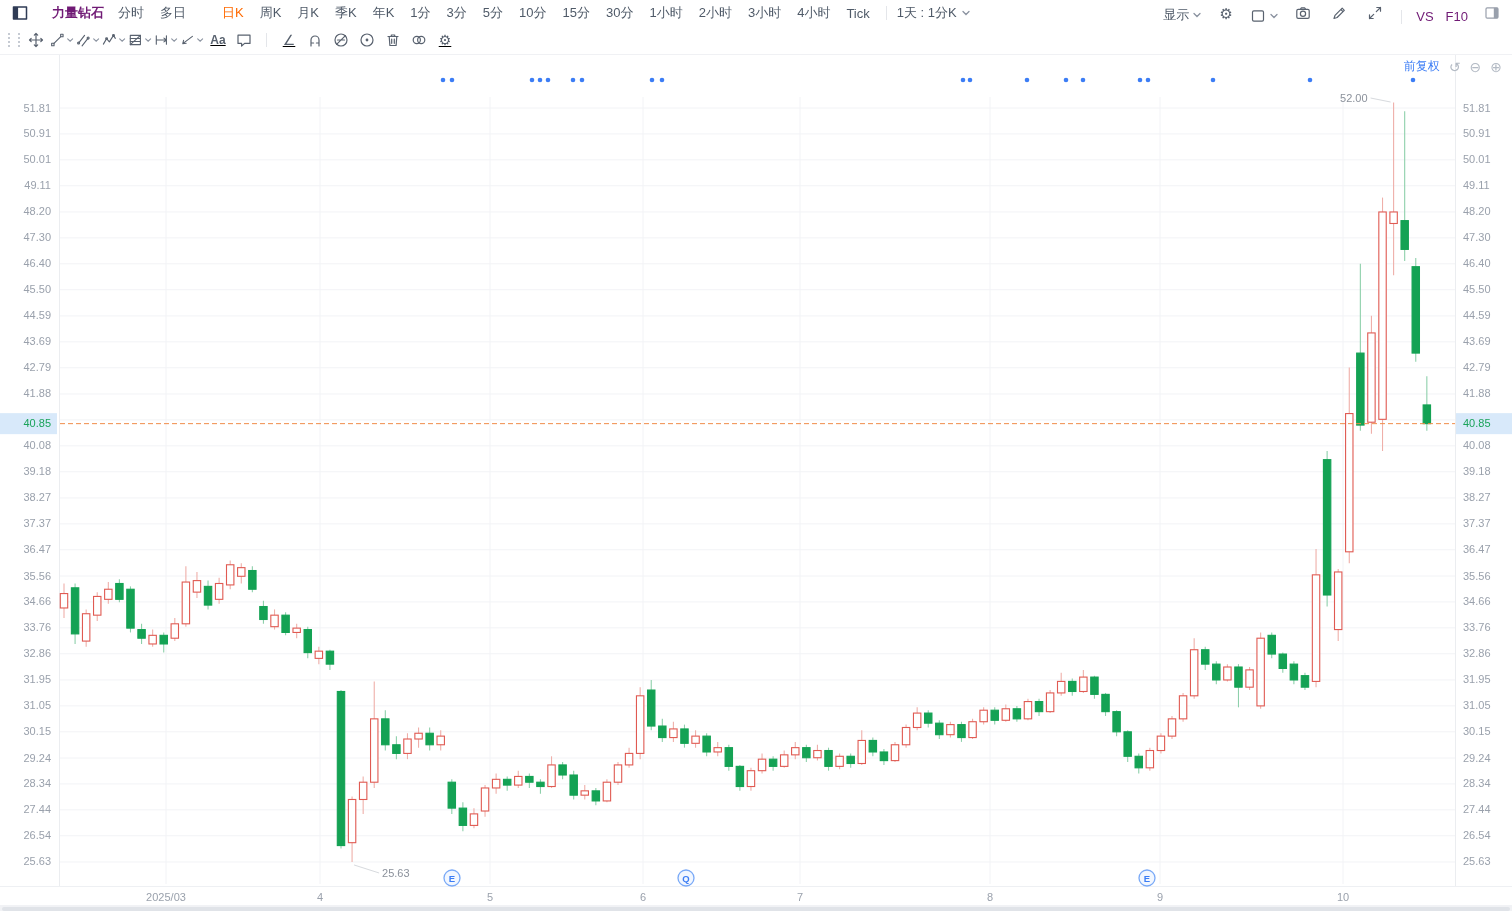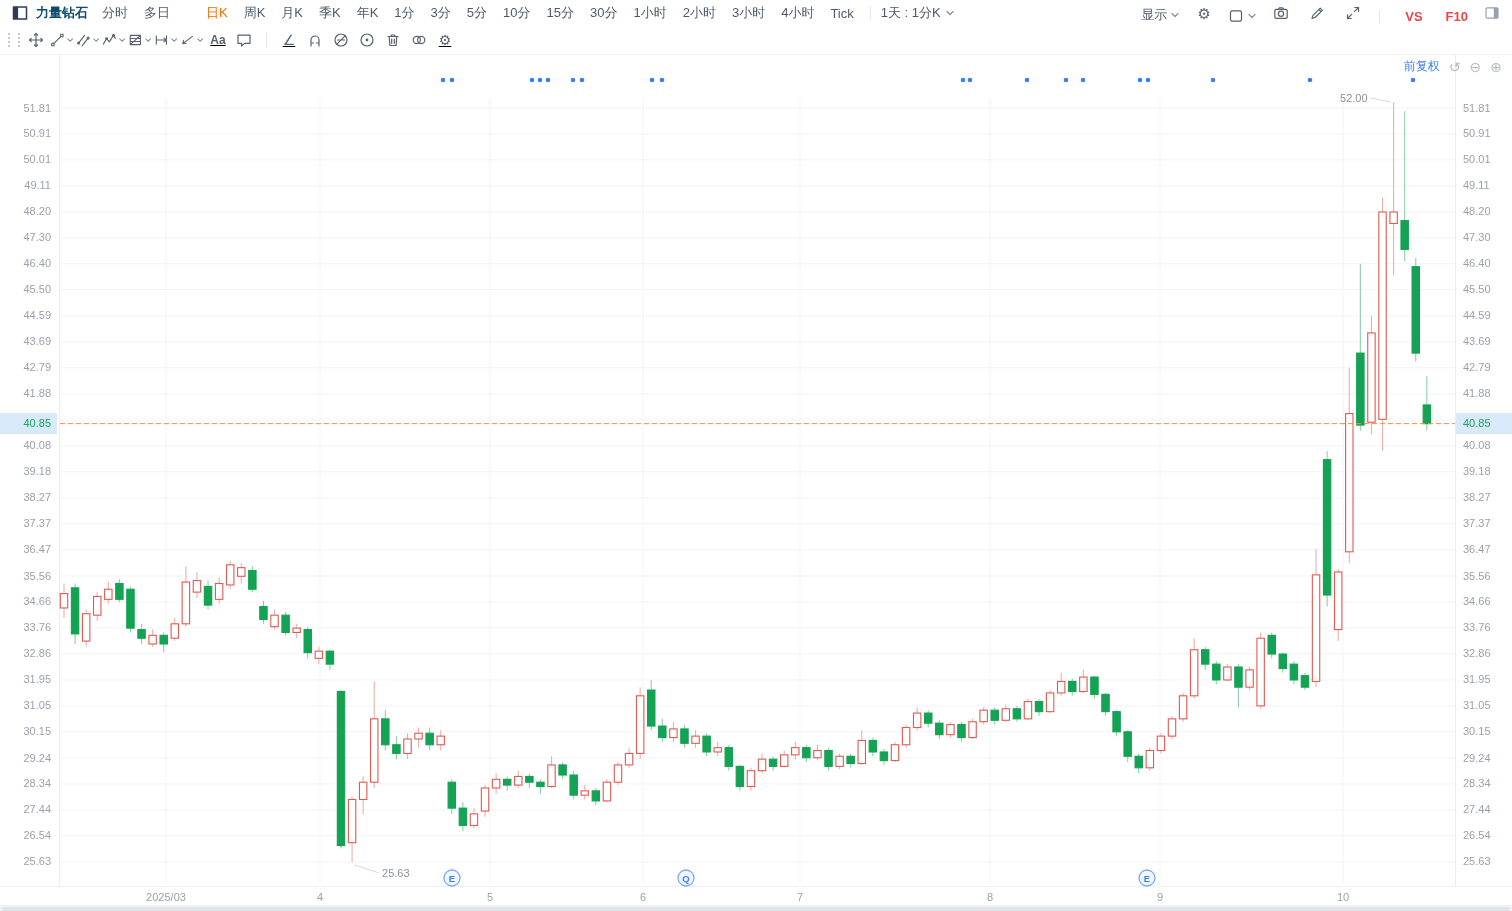--- a/index.html
+++ b/index.html
@@ -1,27 +1,27 @@
 <!DOCTYPE html>
 <html><head>
 <meta charset="utf-8">
 <style>
   html,body{margin:0;padding:0;width:1512px;height:911px;overflow:hidden;background:#fff;
     font-family:"Liberation Sans","DejaVu Sans",sans-serif;-webkit-font-smoothing:antialiased;}
   .tb1{height:26px;display:flex;align-items:center;padding:0 8px;font-size:13px;color:#4f5a68;}
   .tb2{height:28px;display:flex;align-items:center;padding:0 6px;border-bottom:1px solid #f0f1f4;text-decoration:underline;}
-  .stock{color:#0c4a6e;font-weight:bold;margin:0 6px 0 4px;white-space:nowrap;text-align:center;}
+  .stock{color:#701a75;font-weight:bold;margin:0 6px 0 20px;white-space:nowrap;text-align:center;}
   #tabs{display:flex;align-items:center;}
   .tab{margin:0 8px;cursor:pointer;white-space:nowrap;}
   .tab.active{color:#ff6a00;margin-left:28px;}
   .vsep{width:1px;height:14px;background:#e4e6ea;margin:0 8px;flex:none;}
   .period{display:flex;align-items:center;gap:4px;margin-left:2px;white-space:nowrap;}
   .right{margin-left:auto;display:flex;align-items:flex-end;gap:12px;}
   .right .lbl{display:flex;align-items:center;gap:3px;}
-  .dim{color:#ef4444;font-weight:700;margin-left:11px;}
+  .dim{color:#701a75;font-weight:400;}
   .tool{width:24px;height:22px;display:flex;align-items:center;justify-content:center;gap:1px;color:#59626f;}
   .glyph{font-size:14px;line-height:1;color:#59626f;}
   .glyph.sm{font-size:12px;font-weight:bold;}
   svg.ic{stroke:#59626f;fill:none;stroke-width:1.2;stroke-linecap:round;stroke-linejoin:round;display:block;}
   svg.chev{stroke:#8b93a0;fill:none;stroke-width:1.3;stroke-linecap:round;display:block;}
   .grip{display:flex;flex-direction:column;gap:2px;margin:0 4px 0 2px;}
   .grip i{display:block;width:8px;height:2px;border-left:2px solid #c6cbd3;border-right:2px solid #c6cbd3;}
   #chart-wrap{position:relative;width:1512px;height:857px;}
   #chart-svg{position:absolute;left:0;top:0;}
   .corner{position:absolute;top:3px;right:10px;display:flex;align-items:center;gap:9px;z-index:5;font-size:12px;}

